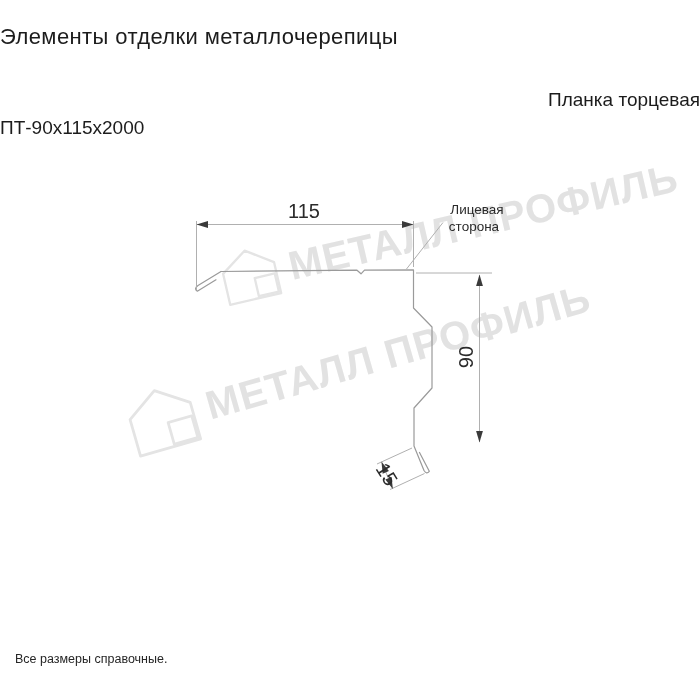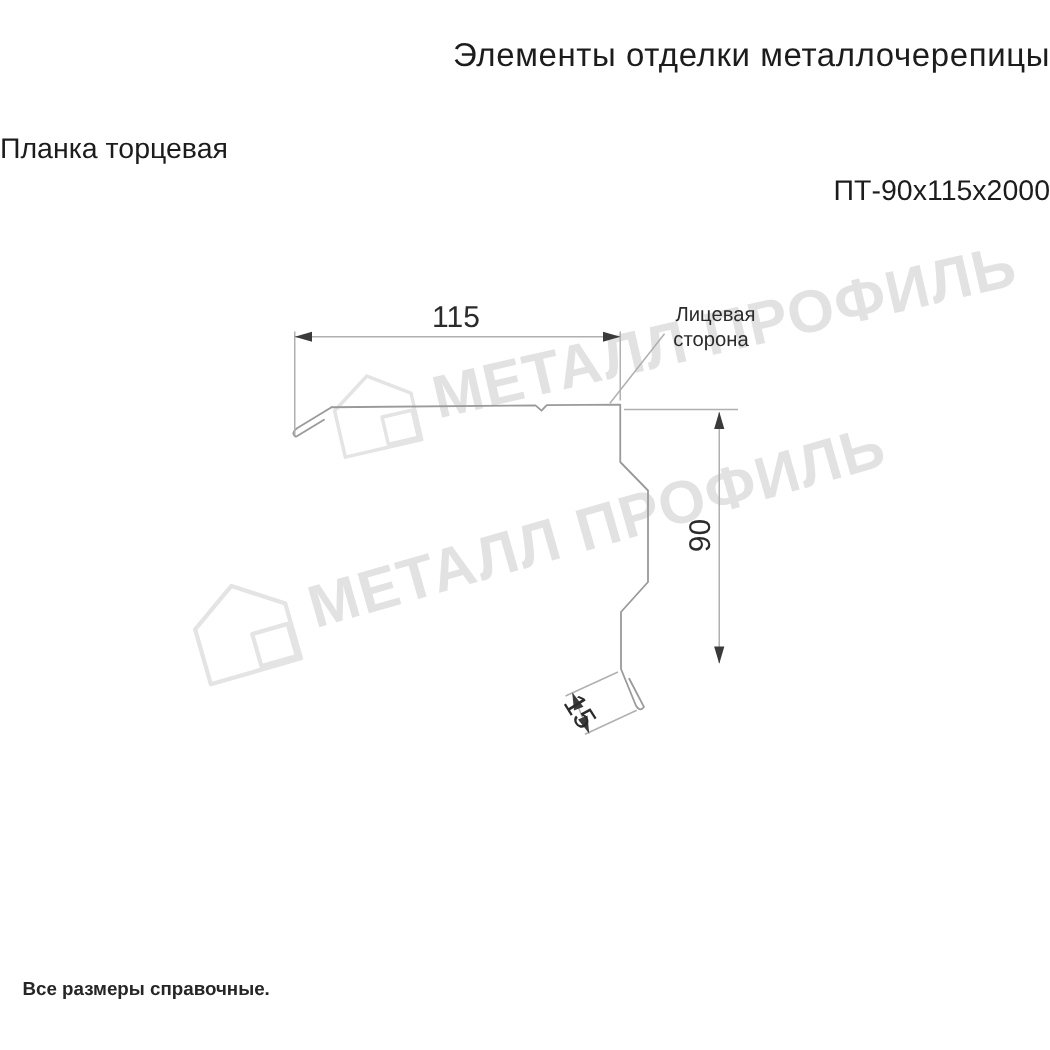--- a/index.html
+++ b/index.html
@@ -1,50 +1,50 @@
 <!DOCTYPE html>
 <html><head>
 <meta charset="utf-8">
 <style>
   html,body{margin:0;padding:0;background:#fff;}
   .canvas{
     position:relative;width:700px;height:700px;background:#fff;overflow:hidden;
     font-family:"Liberation Sans", sans-serif;color:#1f1f1f;
   }
   .title{
-    position:absolute;left:0;right:0;top:24px;text-align:right;
+    position:absolute;left:0;right:0;top:24px;text-align:left;
     font-size:22px;letter-spacing:.4px;color:#1c1c1c;
   }
   .subtitle{
-    position:absolute;left:0;right:0;top:89px;text-align:left;
+    position:absolute;left:0;right:0;top:89px;text-align:right;
     font-size:19px;color:#1c1c1c;
   }
   .subtitle2{
-    position:absolute;left:0;right:0;top:117px;text-align:right;
+    position:absolute;left:0;right:0;top:117px;text-align:left;
     font-size:19px;color:#1c1c1c;
   }
   .wm{
     position:absolute;display:flex;align-items:center;gap:10px;
     pointer-events:none;z-index:1;
   }
   .wm .wm-text{
     font-size:40px;font-weight:bold;color:#e2e2e2;white-space:nowrap;
     letter-spacing:1px;
   }
   .wm1{left:221px;top:254px;transform:rotate(-13deg);transform-origin:0 50%;}
   .wm2{left:128px;top:396px;transform:rotate(-16deg);transform-origin:0 50%;}
   svg.drawing{position:absolute;left:0;top:0;z-index:2;}
   svg.drawing text{
     font-family:"Liberation Sans", sans-serif;fill:#2b2b2b;
   }
   .dim-text{font-size:20px;}
   .label-text{font-size:13.5px;}
   .footer{
     position:absolute;left:15px;top:650px;z-index:3;
-    font-size:12.5px;line-height:18.5px;color:#262626;font-weight:bold;
+    font-size:12.5px;line-height:18.5px;color:#262626;
   }
 </style>
 </head>
 <body>
 
 <div class="canvas">
 
   <div class="title">Элементы отделки металлочерепицы</div>
   <div class="subtitle">Планка торцевая</div>
   <div class="subtitle2">ПТ-90х115х2000</div>

